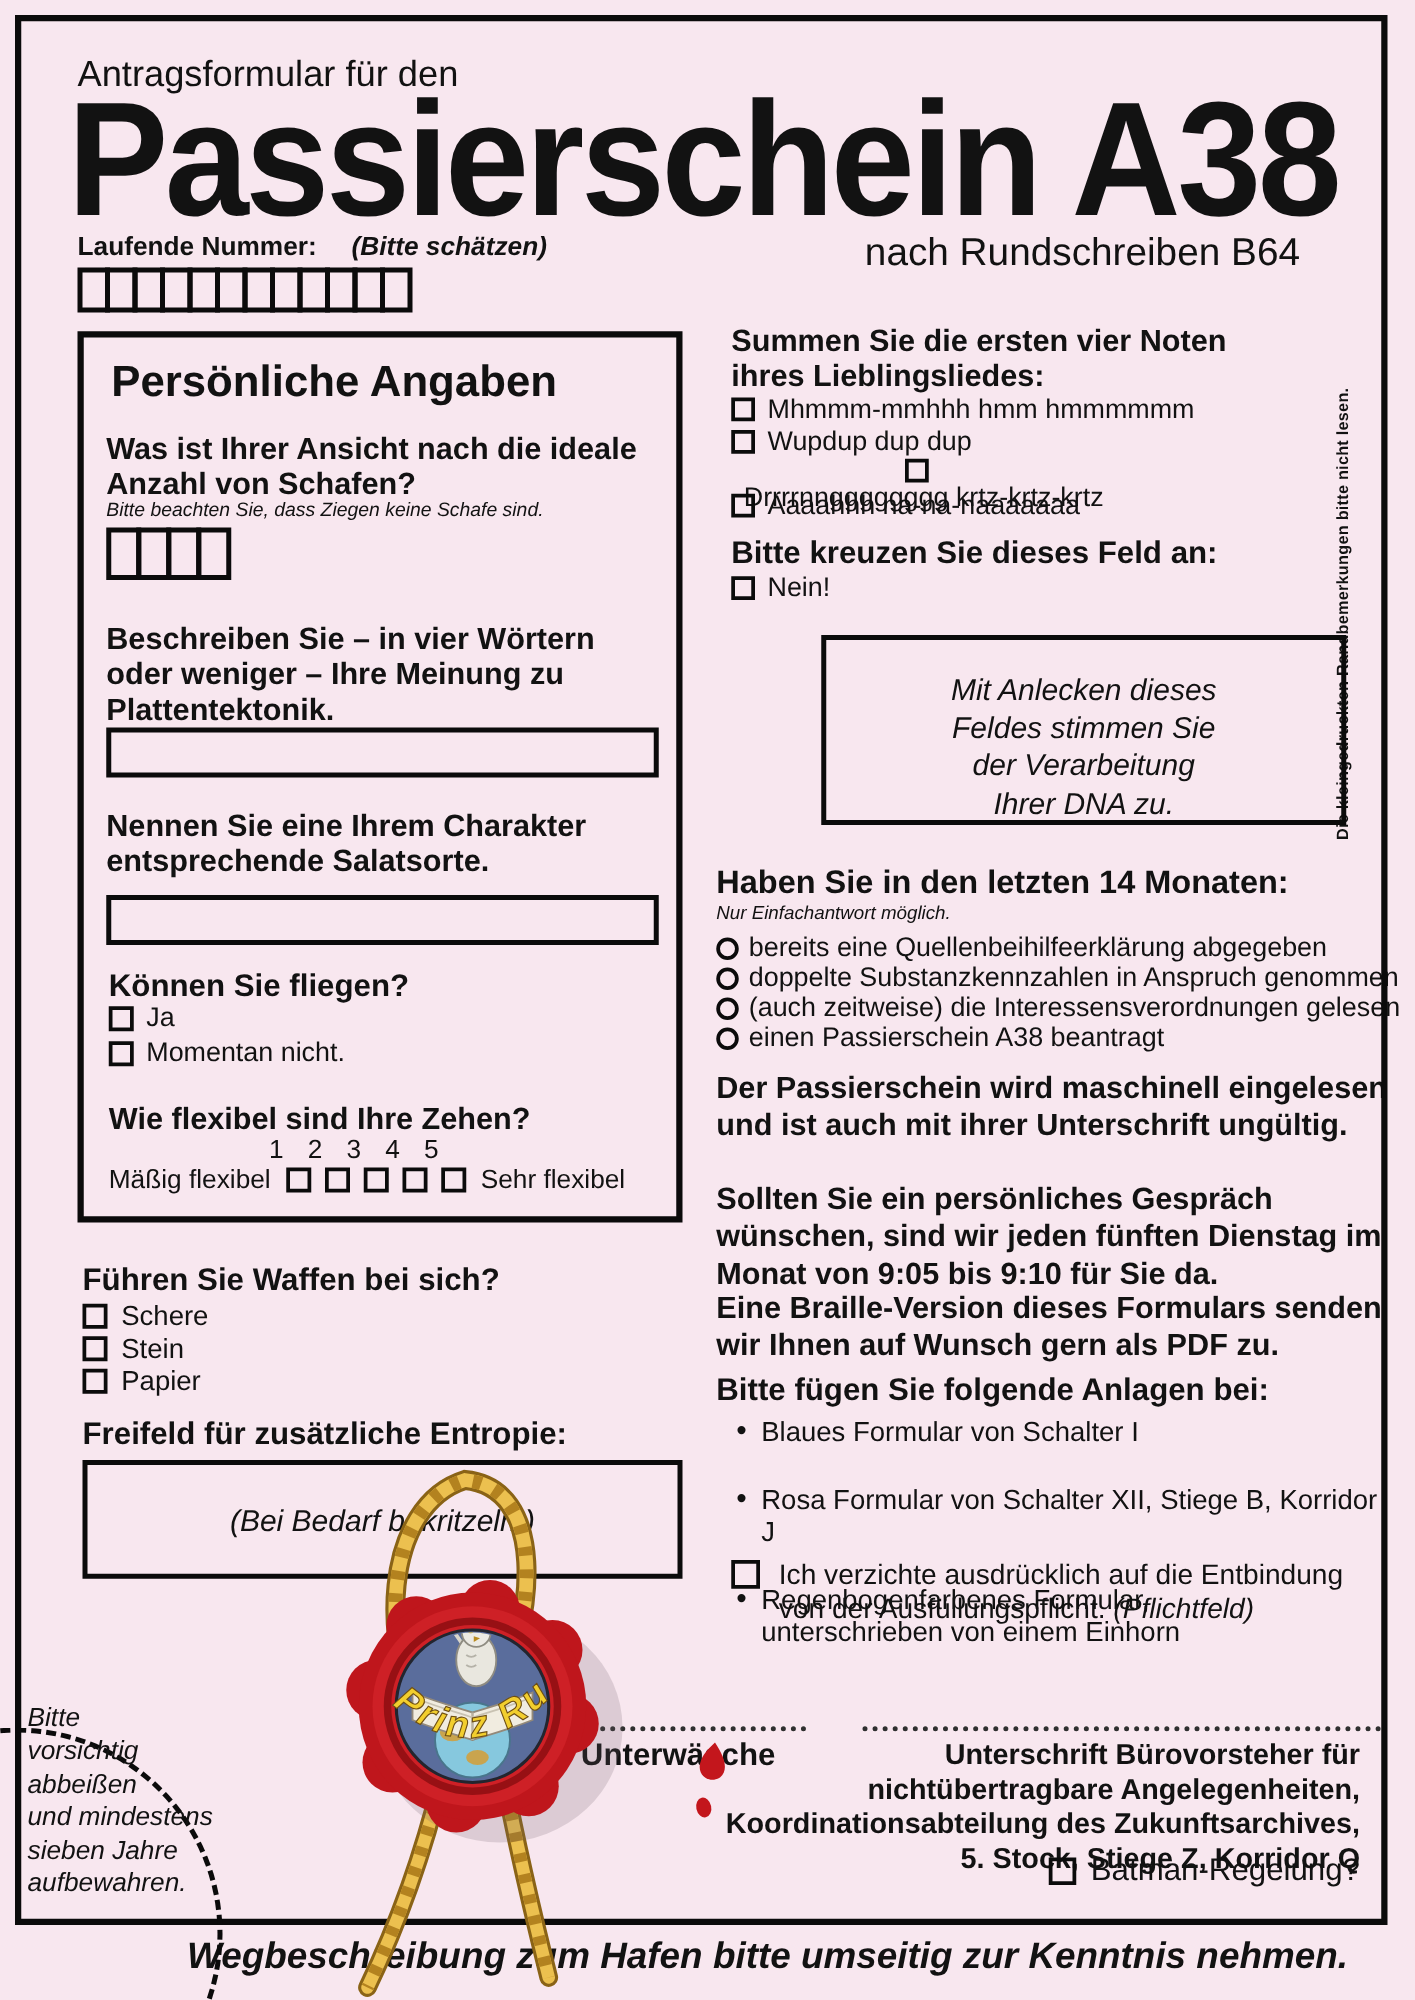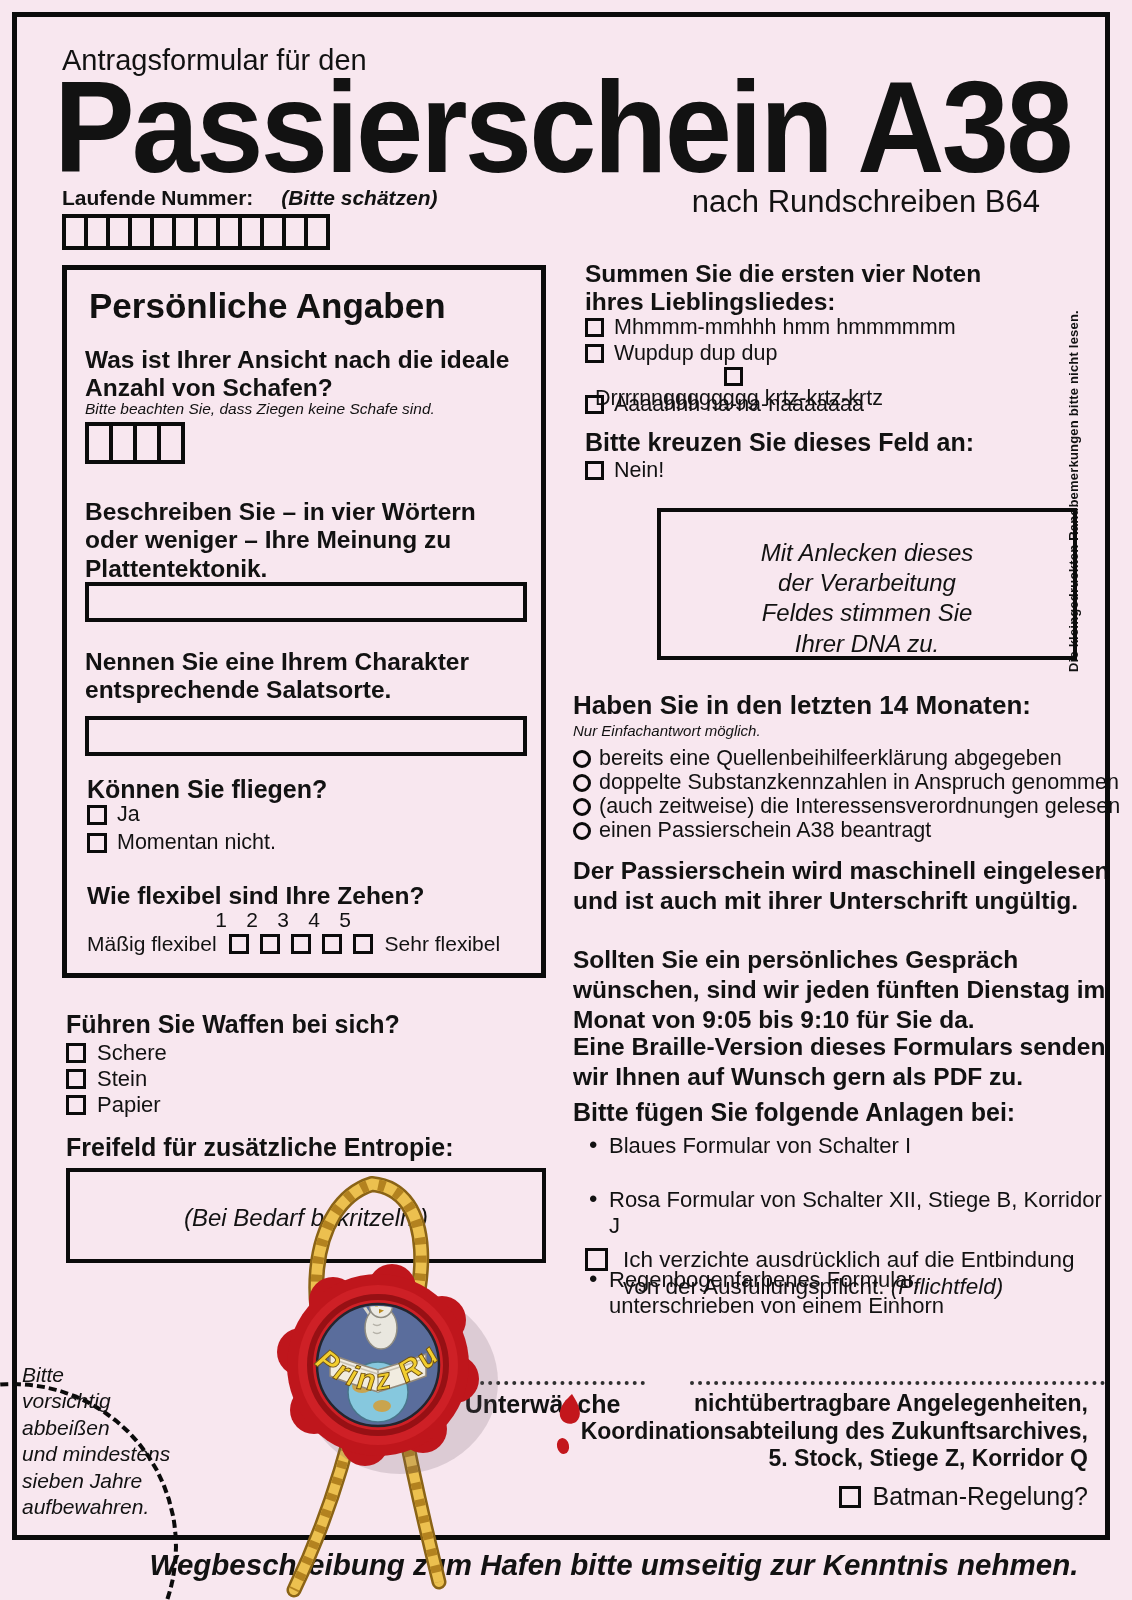--- a/index.html
+++ b/index.html
@@ -156,22 +156,22 @@
 
 <div class="abs qt" style="left:585px;top:428px;font-size:25px;">Bitte kreuzen Sie dieses Feld an:</div>
 <div class="abs row" style="left:585px;top:458px;">
   <span class="cb" style="width:19px;height:19px;"></span>
   <span class="optlabel" style="margin-left:10px;">Nein!</span>
 </div>
 
 <div class="abs" style="left:657px;top:508px;width:420px;height:152px;border:4px solid #0b0b0b;box-sizing:border-box;text-align:center;">
   <div class="i" style="margin-top:26px;font-size:24px;line-height:1.26;">
     <div>Mit Anlecken dieses</div>
+    <div>Feldes stimmen Sie</div>
     <div>der Verarbeitung</div>
-    <div>Feldes stimmen Sie</div>
     <div>Ihrer DNA zu.</div>
   </div>
 </div>
 
 <div class="abs qt" style="left:573px;top:690px;font-size:26px;">Haben Sie in den letzten 14 Monaten:</div>
 <div class="abs i" style="left:573px;top:722px;font-size:15px;">Nur Einfachantwort möglich.</div>
 <div class="abs row" style="left:573px;top:746px;">
   <span class="radio" style="width:18px;height:18px;"></span>
   <span class="optlabel" style="margin-left:8px;">bereits eine Quellenbeihilfeerklärung abgegeben</span>
 </div>
@@ -213,20 +213,21 @@
   <div>und mindestens</div>
   <div>sieben Jahre</div>
   <div>aufbewahren.</div>
 </div>
 
 <div class="abs dotline" style="left:440px;top:1381px;width:205px;"></div>
 <div class="abs b" style="left:440px;top:1390px;width:205px;text-align:center;font-size:25px;">Unterwäsche</div>
 
 <div class="abs dotline" style="left:690px;top:1381px;width:415px;"></div>
 <div class="abs" style="left:560px;top:1390px;width:528px;">
+  <div class="sigline">Unterschrift Bürovorsteher für</div>
   <div class="sigline">nichtübertragbare Angelegenheiten,</div>
   <div class="sigline">Koordinationsabteilung des Zukunftsarchives,</div>
   <div class="sigline">5. Stock, Stiege Z, Korridor Q</div>
 </div>
 <div class="abs row" style="left:560px;top:1482px;width:528px;justify-content:flex-end;">
   <span class="cb" style="width:22px;height:22px;"></span>
   <span style="margin-left:12px;font-size:25px;">Batman-Regelung?</span>
 </div>
 
 <div class="abs b i" style="left:96px;top:1548px;width:1036px;text-align:center;font-size:29.5px;">Wegbeschreibung zum Hafen bitte umseitig zur Kenntnis nehmen.</div>

